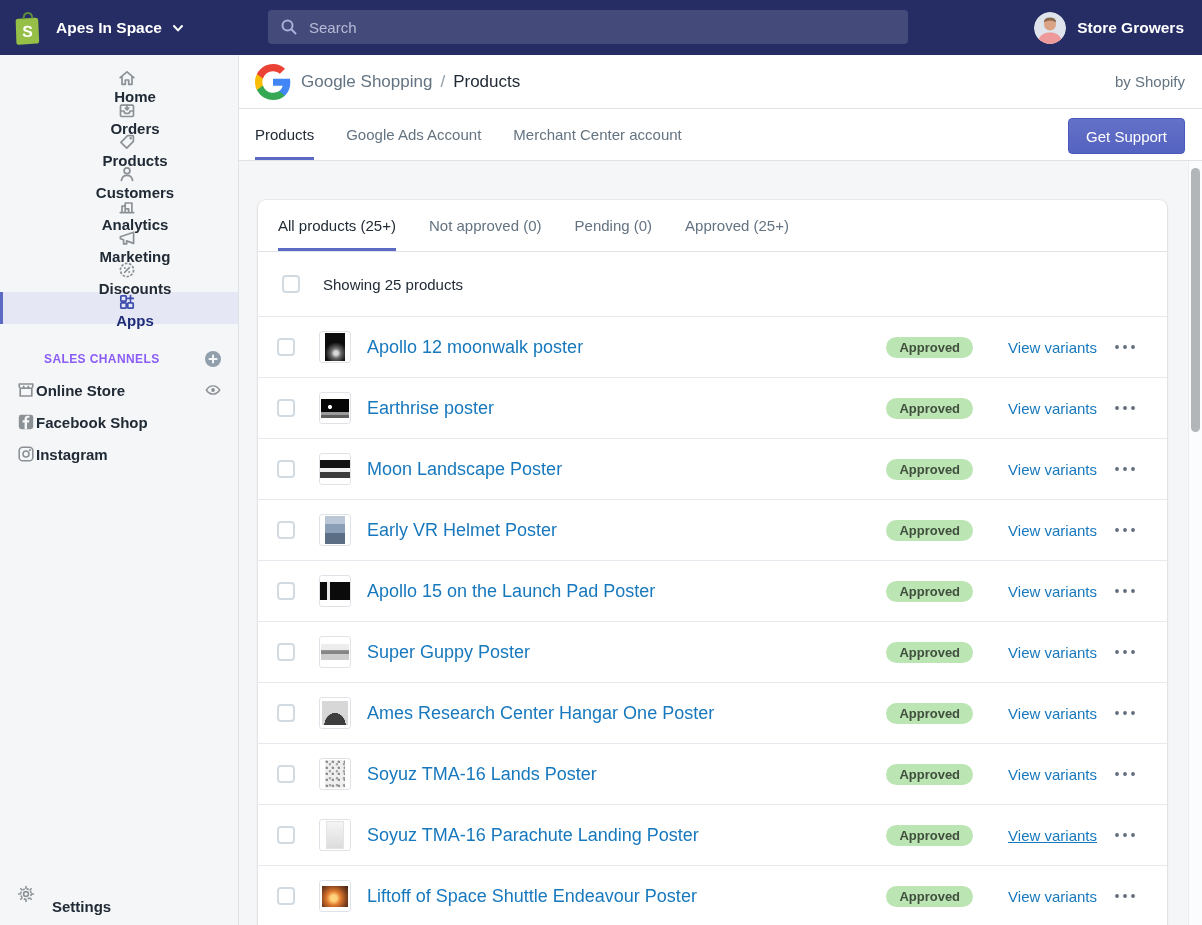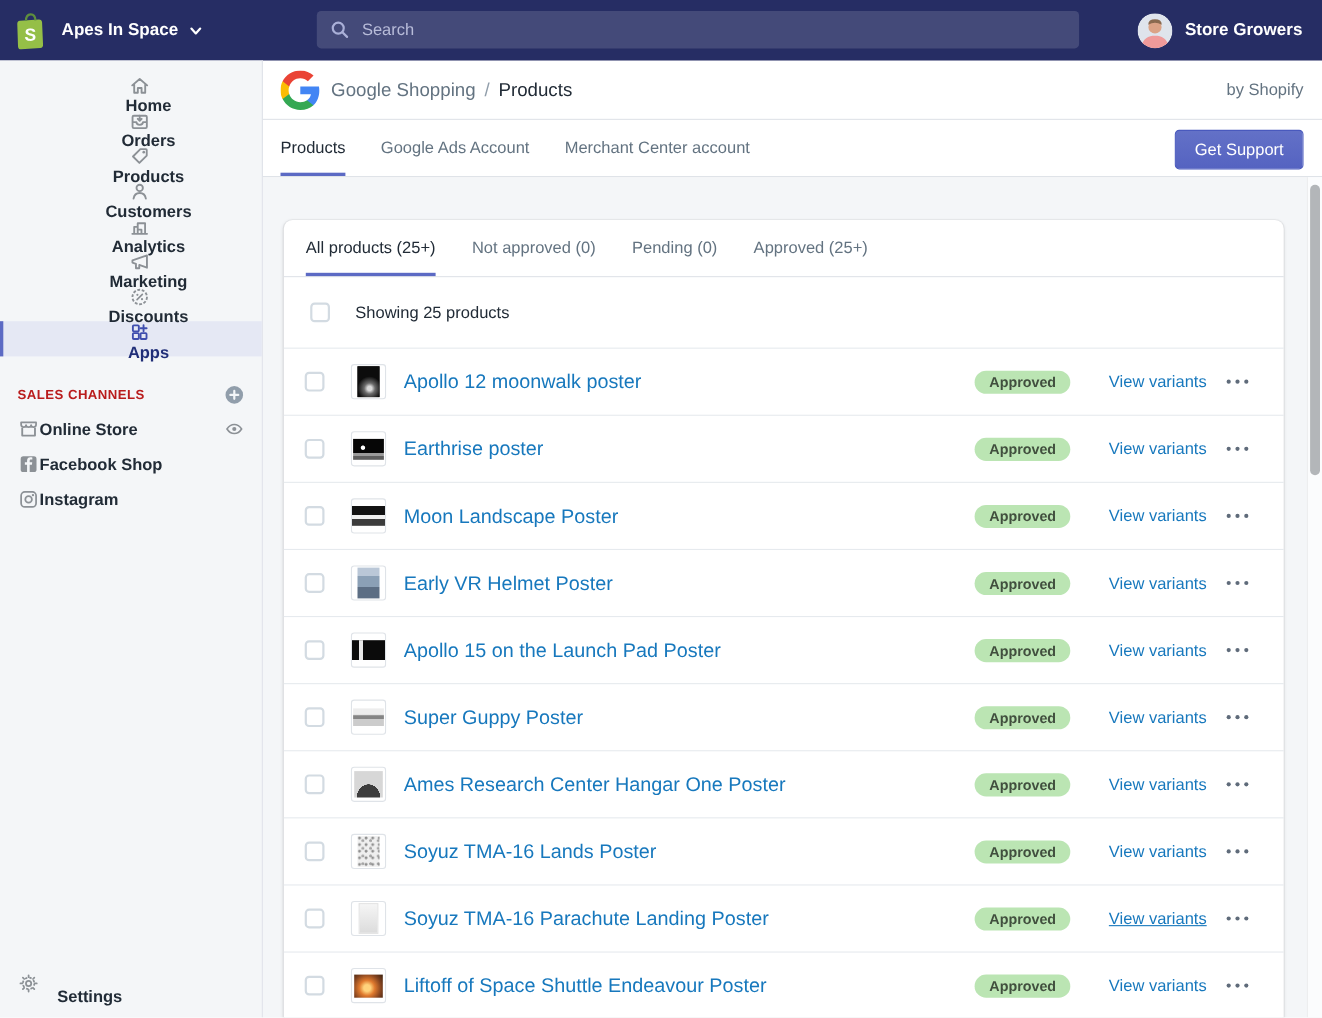--- a/index.html
+++ b/index.html
@@ -4,40 +4,40 @@
 <style>
   * { margin:0; padding:0; box-sizing:border-box; }
   html,body { width:1202px; height:925px; overflow:hidden; }
   body { font-family:"Liberation Sans", sans-serif; background:#f4f6f8; color:#212b36; }
 
   
   .topbar { position:relative; height:55px; background:#262d64; display:flex; align-items:center; padding:0 18px 0 10px; }
   .logo-badge { width:34px; height:38px; display:flex; align-items:center; justify-content:center; }
   .store-name { color:#fff; font-size:15.5px; font-weight:700; margin-left:12px; }
   .store-chevron { margin-left:9px; display:flex; }
-  .topbar-search { position:absolute; left:288px; top:10px; width:693px; height:34px; background:rgba(255,255,255,0.14); border:none; border-radius:4px; display:flex; align-items:center; padding:0 12px; cursor:text; }
+  .topbar-search { position:absolute; left:268px; top:10px; width:640px; height:34px; background:rgba(255,255,255,0.14); border:none; border-radius:4px; display:flex; align-items:center; padding:0 12px; cursor:text; }
   .topbar-search .ph { color:#b8bcd9; font-size:15px; margin-left:11px; }
   .account { margin-left:auto; display:flex; align-items:center; cursor:pointer; }
   .avatar { width:32px; height:32px; border-radius:50%; overflow:hidden; }
   .account-name { color:#fff; font-size:15.5px; font-weight:700; margin-left:11px; }
 
   
   .layout { display:flex; height:870px; }
   .sidebar { position:relative; width:239px; min-width:239px; background:#f4f6f8; border-right:1px solid #dfe3e8; padding-top:13px; }
   .main { flex:1; display:flex; flex-direction:column; }
 
   
   .nav-item { display:flex; align-items:center; height:32px; padding-left:16px; cursor:pointer; color:#212b36;flex-direction:column; }
   .nav-item .icn { width:20px; height:20px; color:#8c9196; display:flex; }
   .nav-item .lbl { font-size:15px; font-weight:600; margin-left:16px; }
   .nav-item.selected { background:#e5e8f4; border-left:3px solid #5c6ac4; padding-left:13px; }
   .nav-item.selected .lbl { color:#202e78; }
   .nav-item.selected .icn { color:#3f4eae; }
   .section-head { display:flex; align-items:center; height:30px; padding:0 16px; margin-top:20px; }
-  .section-head .txt { font-size:12px; font-weight:700; letter-spacing:.4px; color:#b91c1c; }
+  .section-head .txt { font-size:12px; font-weight:700; letter-spacing:.4px; color:#8b5cf6;margin-left:28px; }
   .section-head .plus { margin-left:auto; display:flex; cursor:pointer; }
   .channel-item { display:flex; align-items:center; height:32px; padding:0 16px; cursor:pointer; }
   .channel-item .icn { width:20px; height:20px; color:#8c9196; display:flex; }
   .channel-item .lbl { font-size:15px; font-weight:600; margin-left:0; color:#212b36; }
   .channel-item .eye { margin-left:auto; display:flex; color:#8c9196; cursor:pointer; }
   .settings-item { position:absolute; left:0; bottom:14px; width:100%; display:flex; align-items:center; height:34px; padding-left:16px; cursor:pointer; }
   .settings-item .icn { width:20px; height:20px; color:#8c9196; display:flex; }
   .settings-item .lbl { font-size:15px; font-weight:600; margin-left:16px; color:#212b36;margin-top:24px; }
 
   

